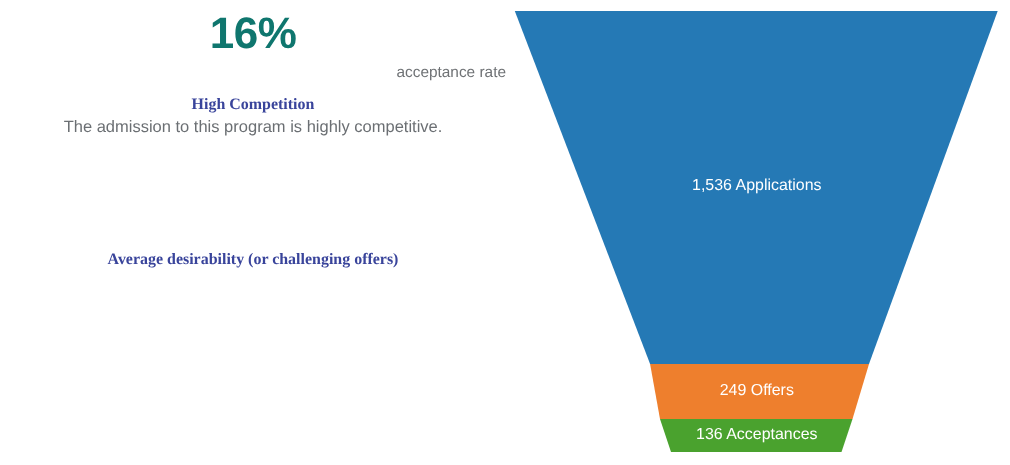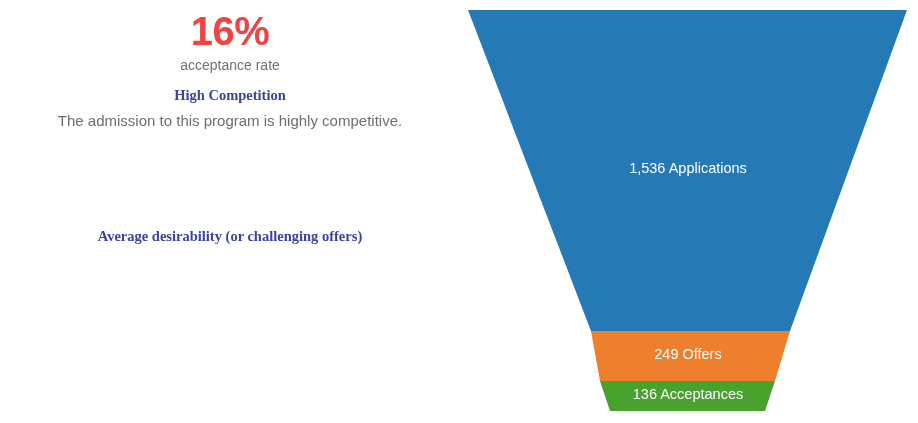--- a/index.html
+++ b/index.html
@@ -41,34 +41,35 @@
     font-weight: bold;
     line-height: 46px;
     color: #ef5b3f;
     letter-spacing: -0.5px;
   }
   .stat-sub {
     font-size: 14px;
     line-height: 20px;
     color: #6f7275;
     margin-top: 1px;
+    text-align: right;
   }
   .stat-head {
     font-size: 14.5px;
     font-weight: bold;
     line-height: 20px;
     color: #39449b;
     margin-top: 10px;
     font-family: Liberation Serif, serif;
   }
   .stat-desc {
     font-size: 15px;
     line-height: 21px;
     color: #6b6f73;
-    margin-top: 5px;
+    margin-top: 0;
   }
 
   
   .funnel-panel {
     position: absolute;
     left: 460px;
     top: 0;
     width: 458px;
     height: 356px;
   }
@@ -84,21 +85,21 @@
   }
 </style>
 </head>
 <body>
 
 <div id="app" style="background: rgb(255, 255, 255);">
 
   <div class="stats-panel">
 
     <div class="stat-block" id="stat-block-0">
-      <div class="stat-pct" style="color: #ef4444;">16%</div>
+      <div class="stat-pct" style="color: #0f766e;">16%</div>
       <div class="stat-sub">acceptance rate</div>
       <div class="stat-head" style="color: rgb(57, 68, 155);">High Competition</div>
       <div class="stat-desc" style="color: rgb(107, 111, 115);">The admission to this program is highly competitive.</div>
     </div>
 
     <div class="stat-block" id="stat-block-1">
       <div class="stat-head" style="color: rgb(57, 68, 155);">Average desirability (or challenging offers)</div>
     </div>
 
   </div>

